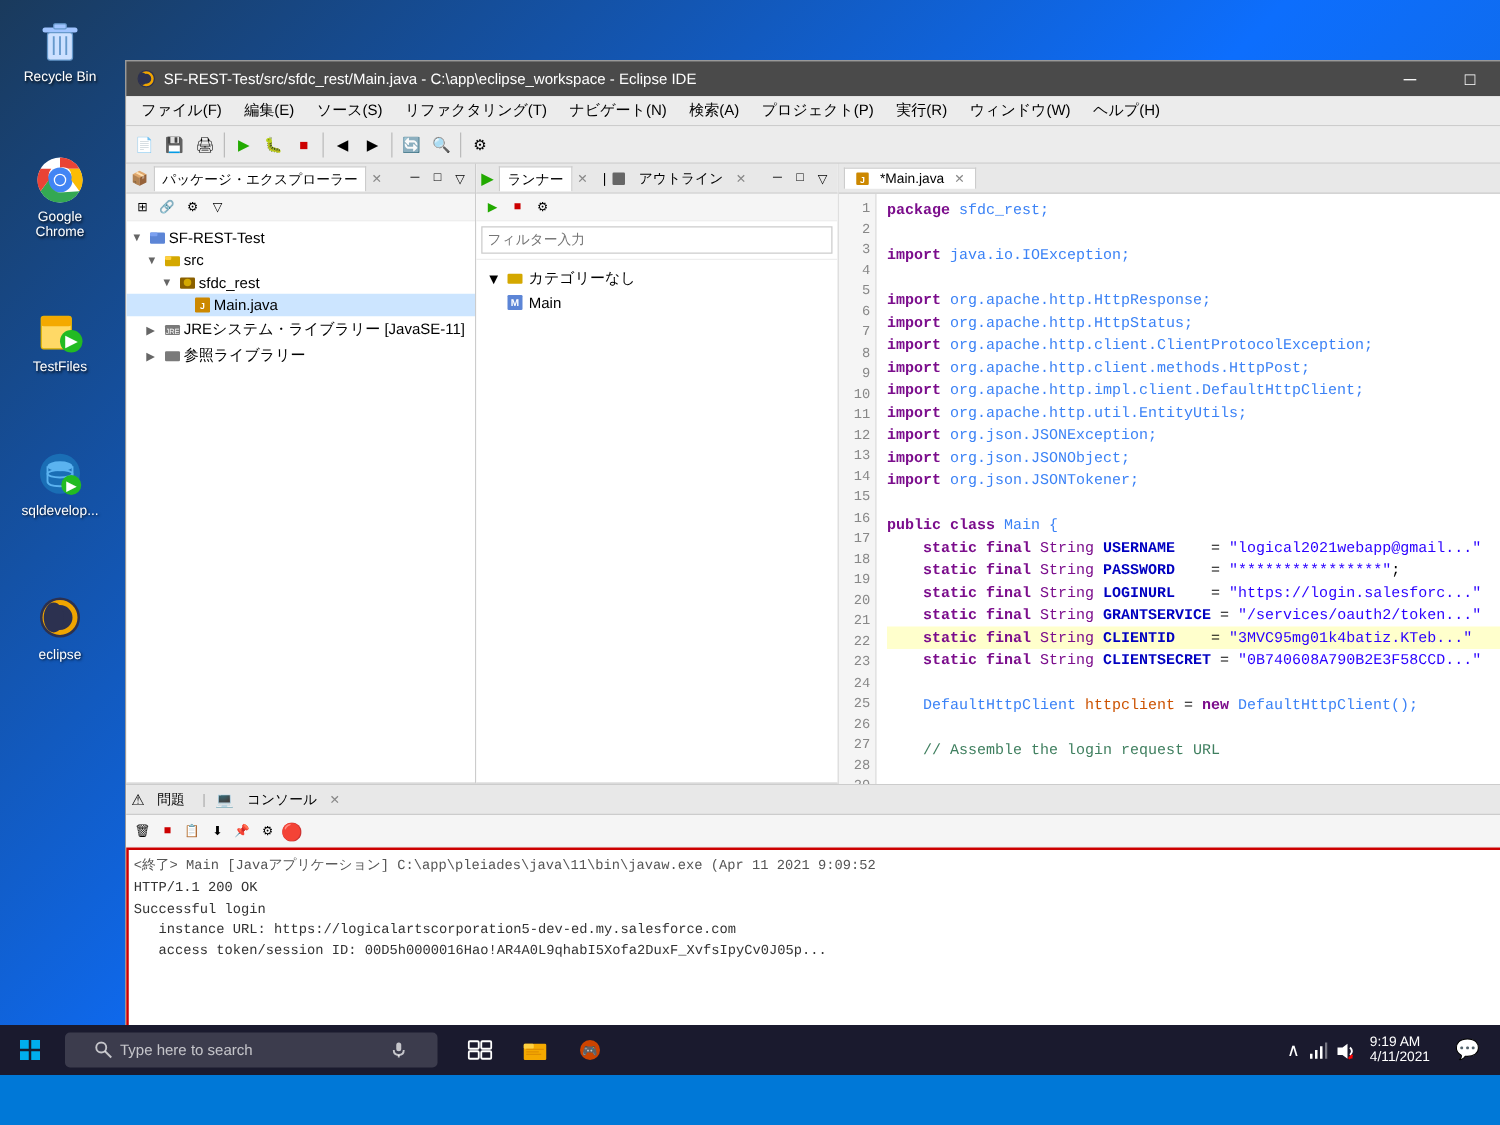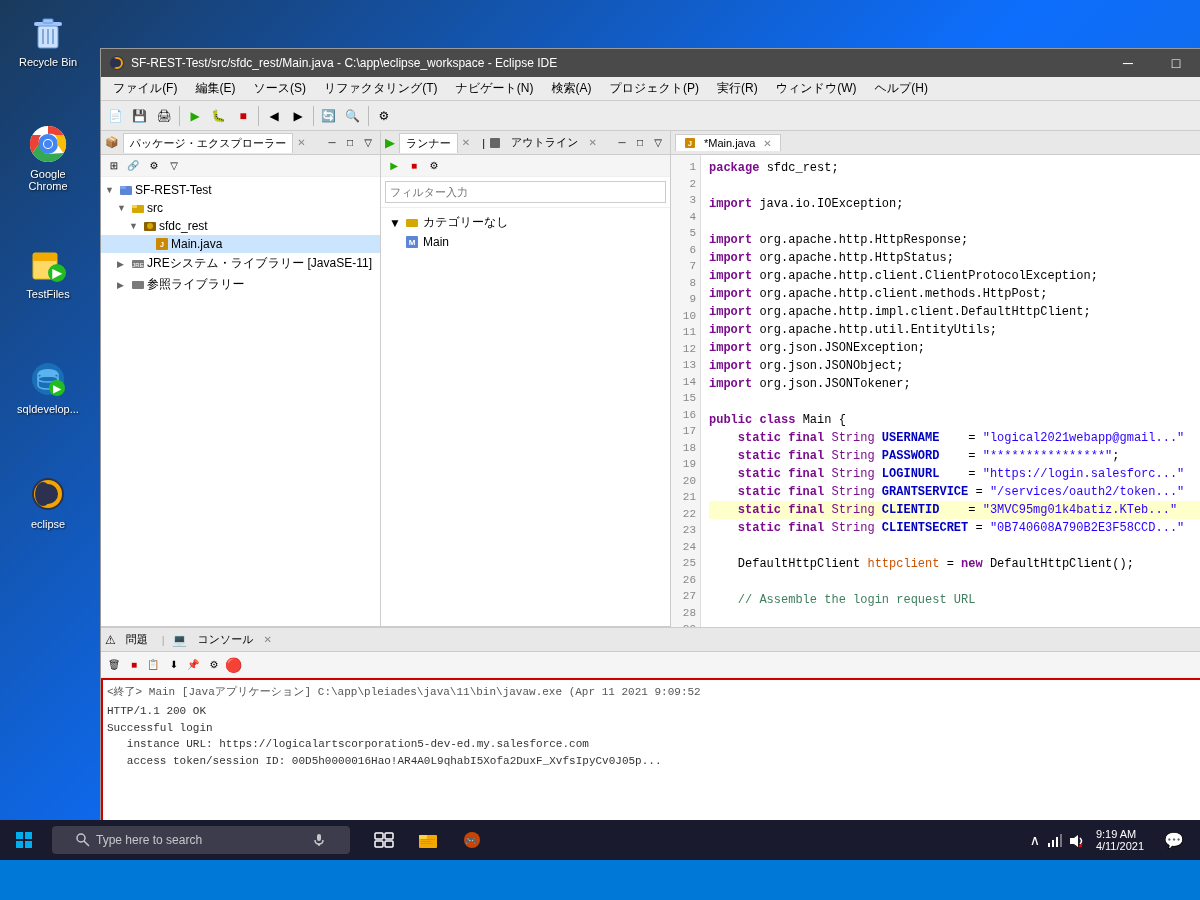--- a/index.html
+++ b/index.html
@@ -380,21 +380,21 @@
       white-space: nowrap;
     }
 
     
     .kw { color: #7B0D8C; font-weight: bold; }
     .type { color: #7B0D8C; }
     .str { color: #2A00FF; }
     .comment { color: #3F7F5F; }
     .field { color: #0000C0; font-weight: bold; }
     .method { color: #CC5200; }
-    .normal { color: #000000; }
+    .normal { color: #3b82f6; }
     .highlight-line { background: #FFFFCC; }
 
     
     #bottom-panels {
       height: 220px;
       display: flex;
       border-top: 1px solid #ccc;
     }
 
     #problems-console {

